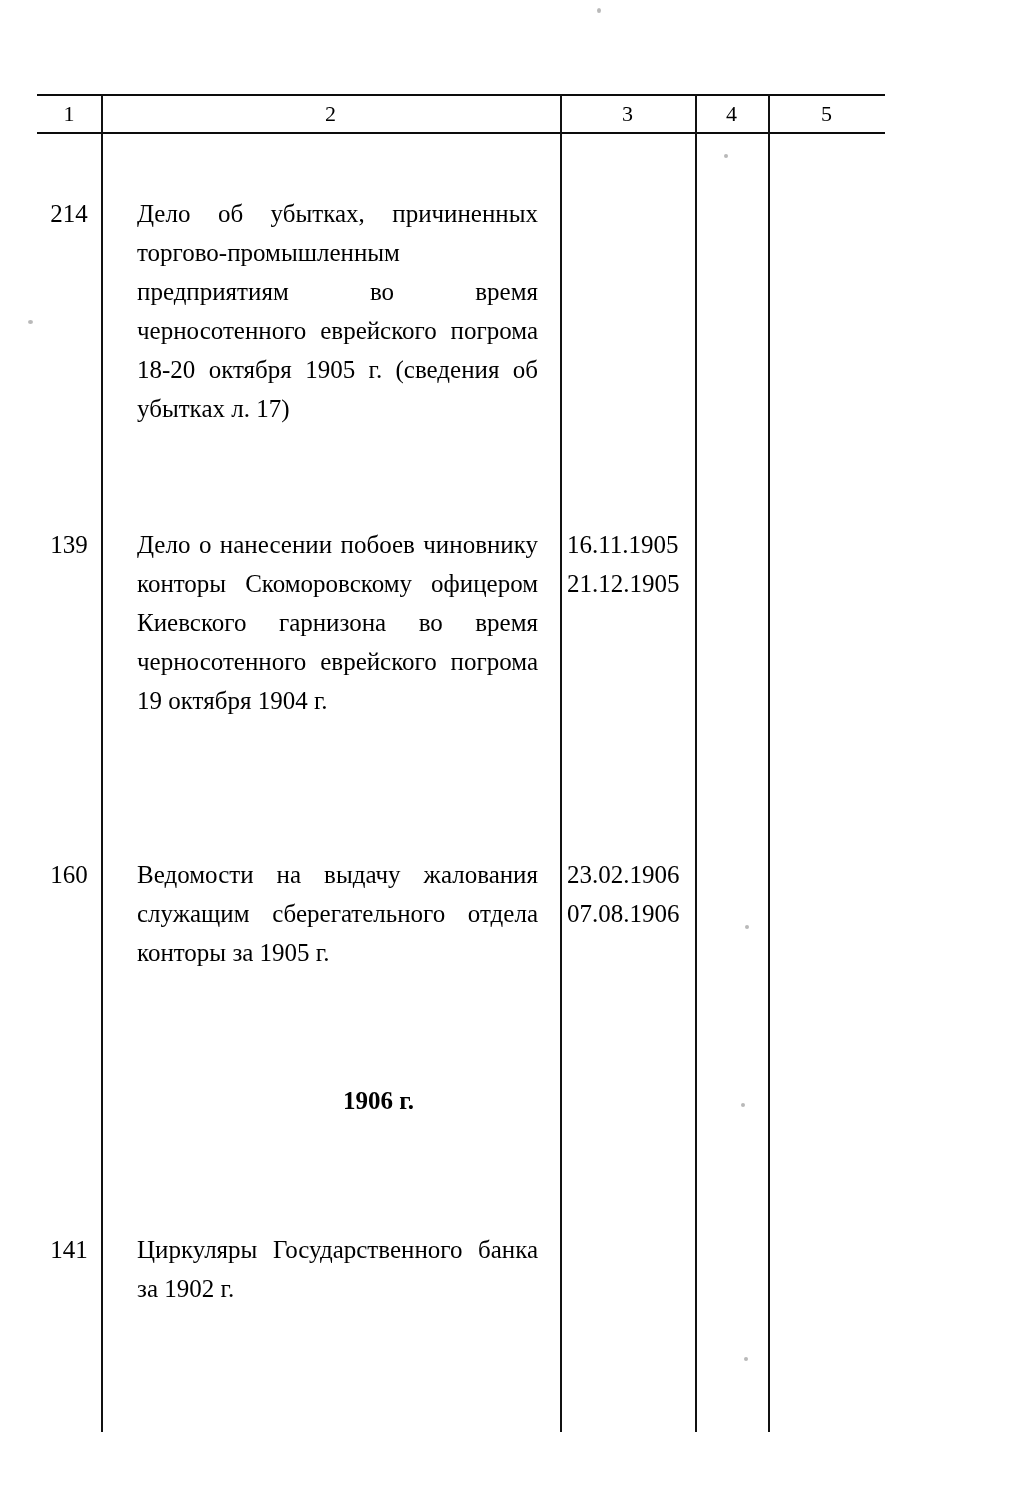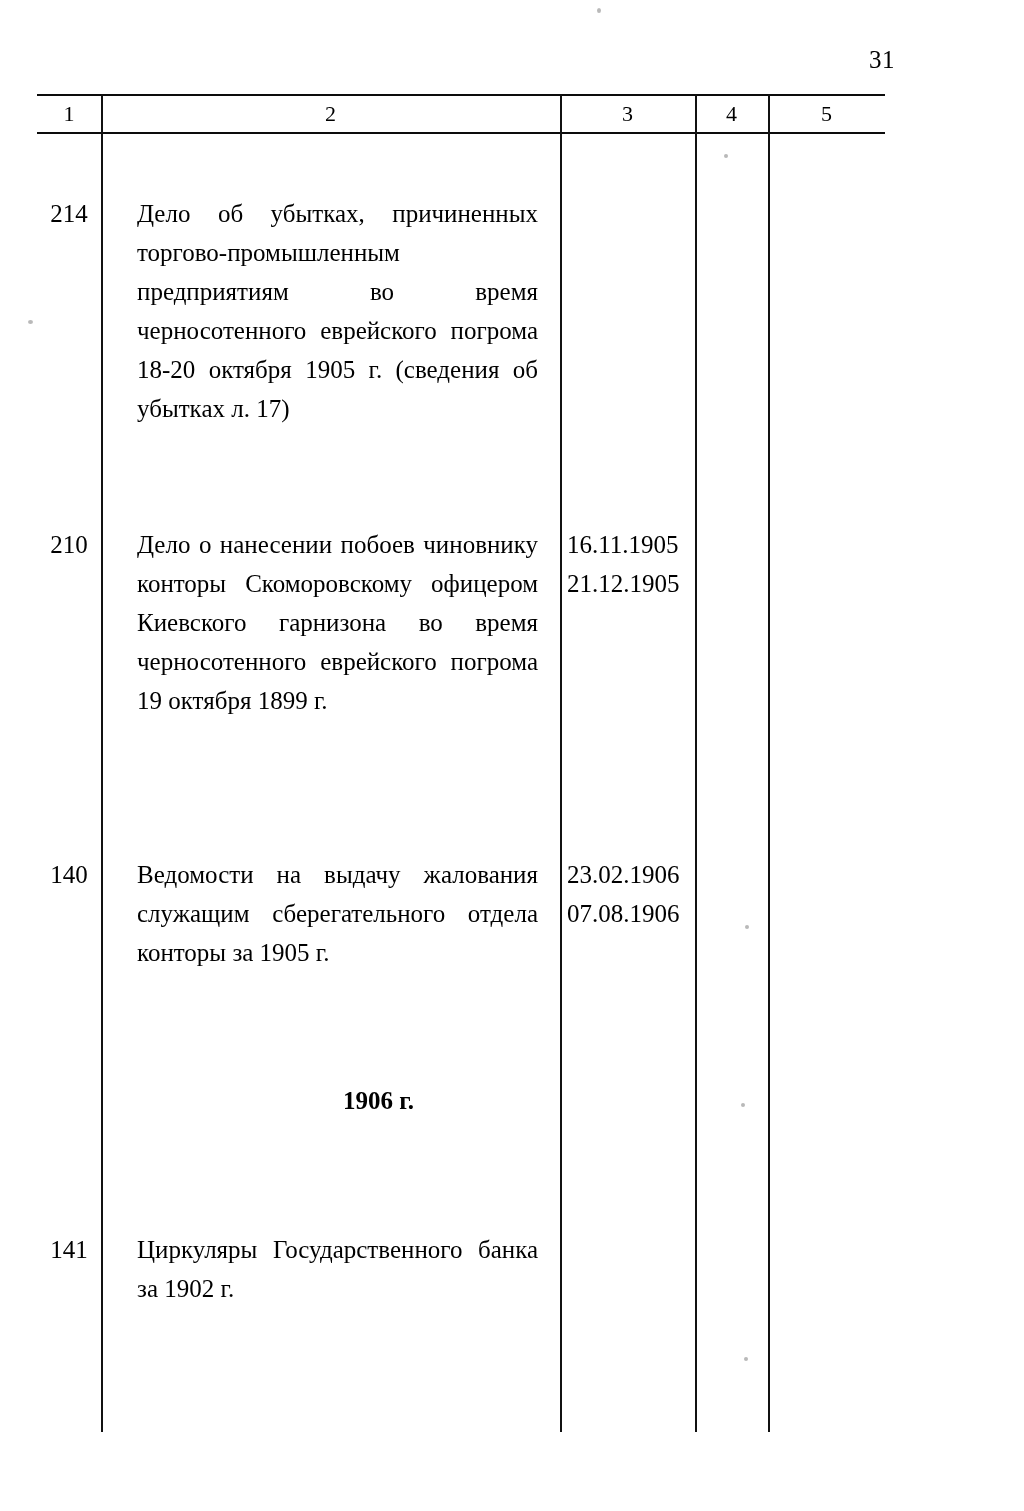--- a/index.html
+++ b/index.html
@@ -155,21 +155,20 @@
     background: #b9b9b9;
     border-radius: 50%;
     pointer-events: none;
   }
 </style>
 </head>
 <body>
 
 <div class="page">
 
-  <div class="page-number">31</div>
 
   <div class="table-wrap">
 
     <div class="rule top"></div>
     <div class="rule header"></div>
 
     <div class="vline c1"></div>
     <div class="vline c2"></div>
     <div class="vline c3"></div>
     <div class="vline c4"></div>
@@ -186,30 +185,30 @@
 
       <div class="row" style="top:60px;">
         <div class="cell-num">214</div>
         <div class="cell-title">Дело об убытках, причиненных торгово-промышленным предприятиям во время черносотенного еврейского погрома 18-20 октября 1905 г. (сведения об убытках л. 17)</div>
         <div class="cell-dates"></div>
         <div class="cell-c4"></div>
         <div class="cell-c5"></div>
       </div>
 
       <div class="row" style="top:391px;">
-        <div class="cell-num">210</div>
-        <div class="cell-title">Дело о нанесении побоев чиновнику конторы Скоморовскому офицером Киевского гарнизона во время черносотенного еврейского погрома 19 октября 1899 г.</div>
+        <div class="cell-num">139</div>
+        <div class="cell-title">Дело о нанесении побоев чиновнику конторы Скоморовскому офицером Киевского гарнизона во время черносотенного еврейского погрома 19 октября 1904 г.</div>
         <div class="cell-dates">16.11.1905
 21.12.1905</div>
         <div class="cell-c4"></div>
         <div class="cell-c5"></div>
       </div>
 
       <div class="row" style="top:721px;">
-        <div class="cell-num">140</div>
+        <div class="cell-num">160</div>
         <div class="cell-title">Ведомости на выдачу жалования служащим сберегательного отдела конторы за 1905 г.</div>
         <div class="cell-dates">23.02.1906
 07.08.1906</div>
         <div class="cell-c4"></div>
         <div class="cell-c5"></div>
       </div>
 
       <div class="section-heading" style="top:947px;">1906 г.</div>
 
       <div class="row" style="top:1096px;">

